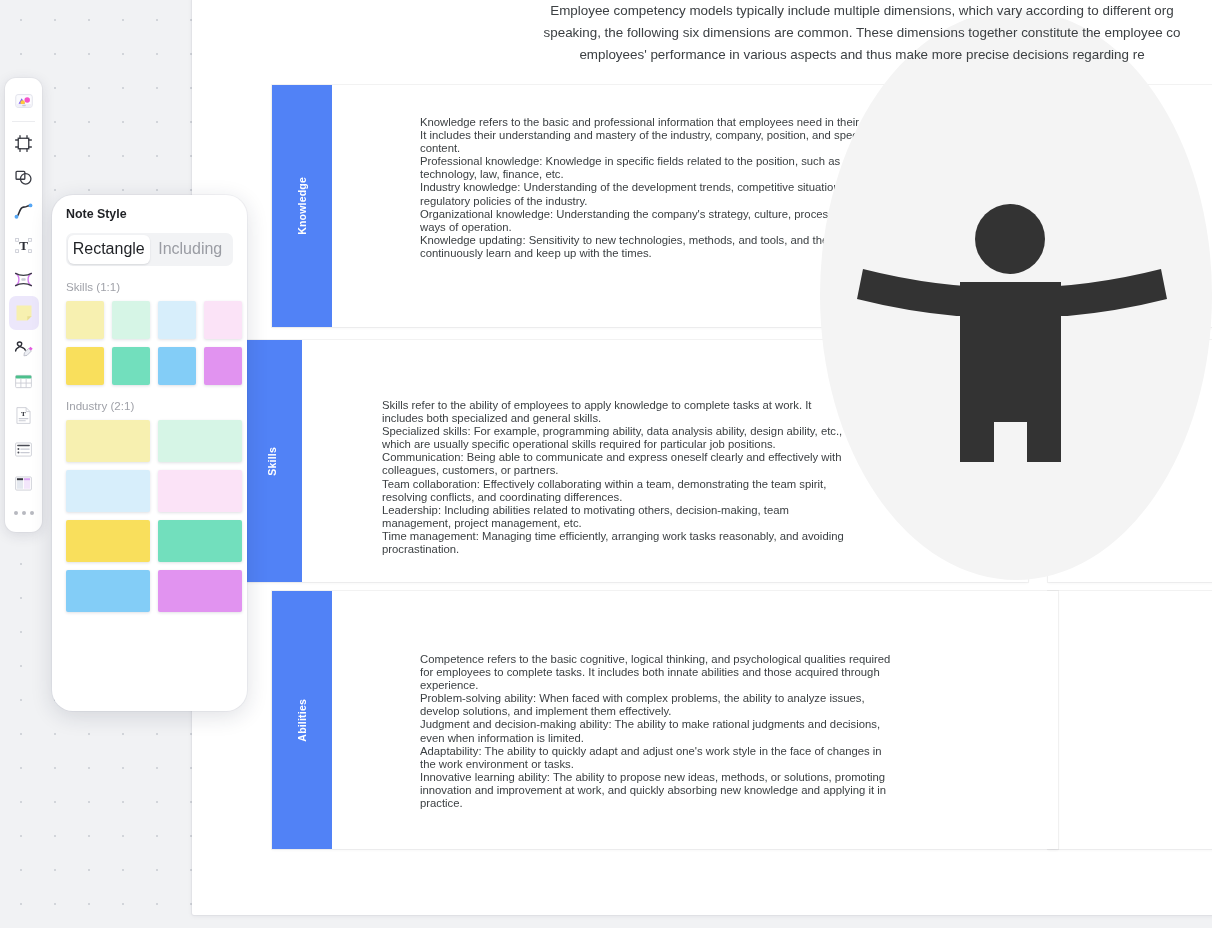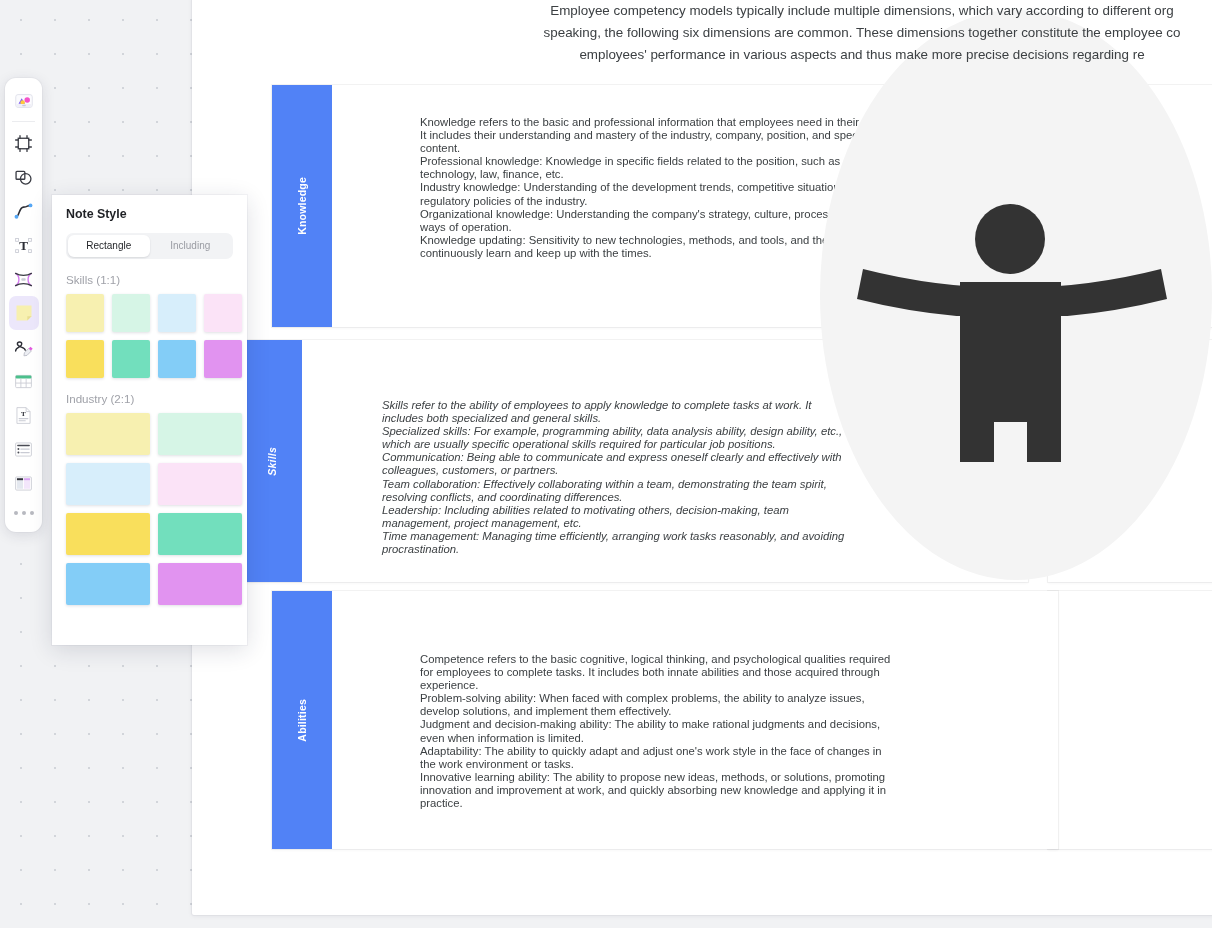--- a/index.html
+++ b/index.html
@@ -79,21 +79,21 @@
   #card-knowledge .body { left: 148px; right: 20px; top: 31px; }
 
   
   #card-col2-row1 {
     position: absolute; left: 856px; top: 91px; width: 420px; height: 242px;
     background: #fff;
     box-shadow: 0 0 0 1px rgba(0,0,0,.045), 0 1px 3px rgba(16,22,40,.05);
   }
 
   
-  #card-skills { left: 50px; top: 346px; width: 786px; height: 242px; font-style: italic; }
+  #card-skills { left: 50px; top: 346px; width: 786px; height: 242px; }
   #card-skills .body { left: 140px; right: 20px; top: 59px; }
 
   #card-col2-row2 {
     position: absolute; left: 856px; top: 346px; width: 420px; height: 242px;
     background: #fff;
     box-shadow: 0 0 0 1px rgba(0,0,0,.045), 0 1px 3px rgba(16,22,40,.05);
   }
 
   
   #card-abilities { left: 80px; top: 597px; width: 786px; height: 258px; }
@@ -174,23 +174,23 @@
   .dots {
     display: flex; gap: 4px; align-items: center; justify-content: center;
     height: 26px;
   }
   .dots i { width: 4px; height: 4px; border-radius: 50%; background: #b7b9c0; display:block; }
 
   
   #note-style-panel {
     position: absolute;
     left: 52px; top: 195px;
-    width: 195px; height: 450px;
+    width: 195px; height: 516px;
     background: #ffffff;
-    border-radius: 0;
+    border-radius: 21px;
     box-shadow: 0 5px 22px rgba(30,35,65,.14), 0 0 0 1px rgba(30,35,65,.04);
     padding: 12px 14px;
     z-index: 40;
     overflow: hidden;
   }
   #note-style-title {
     font-size: 12.4px;
     font-weight: 600;
     color: #1f2125;
     margin-bottom: 12px;
@@ -198,21 +198,21 @@
   #shape-tabs {
     display: flex;
     background: #f2f3f5;
     border-radius: 7px;
     padding: 2px;
     margin-bottom: 14px;
   }
   .shape-tab {
     flex: 1;
     text-align: center;
-    font-size: 10px;
+    font-size: 16px;
     padding: 5px 0 6px;
     border-radius: 6px;
     color: #9a9ca3;
     cursor: pointer;
   }
   .shape-tab.active {
     background: #ffffff;
     color: #1f2125;
     box-shadow: 0 1px 2px rgba(20,25,45,.12);
   }

